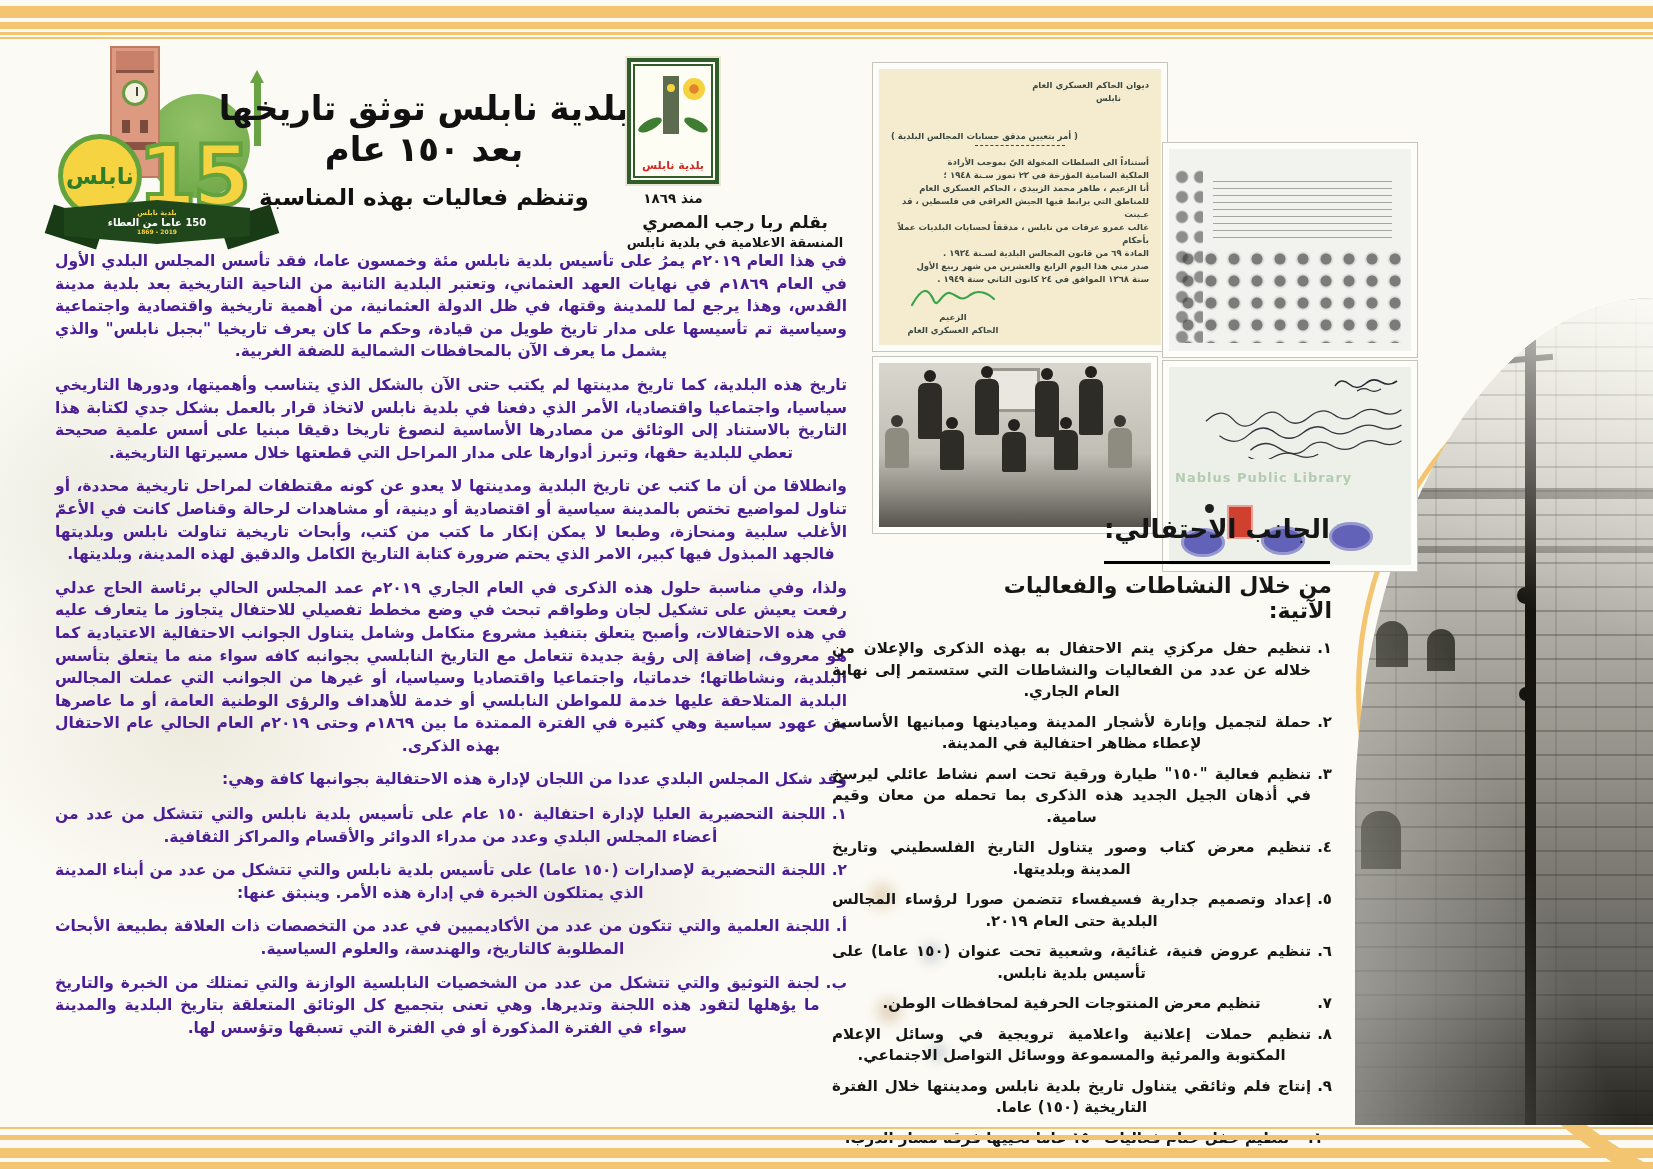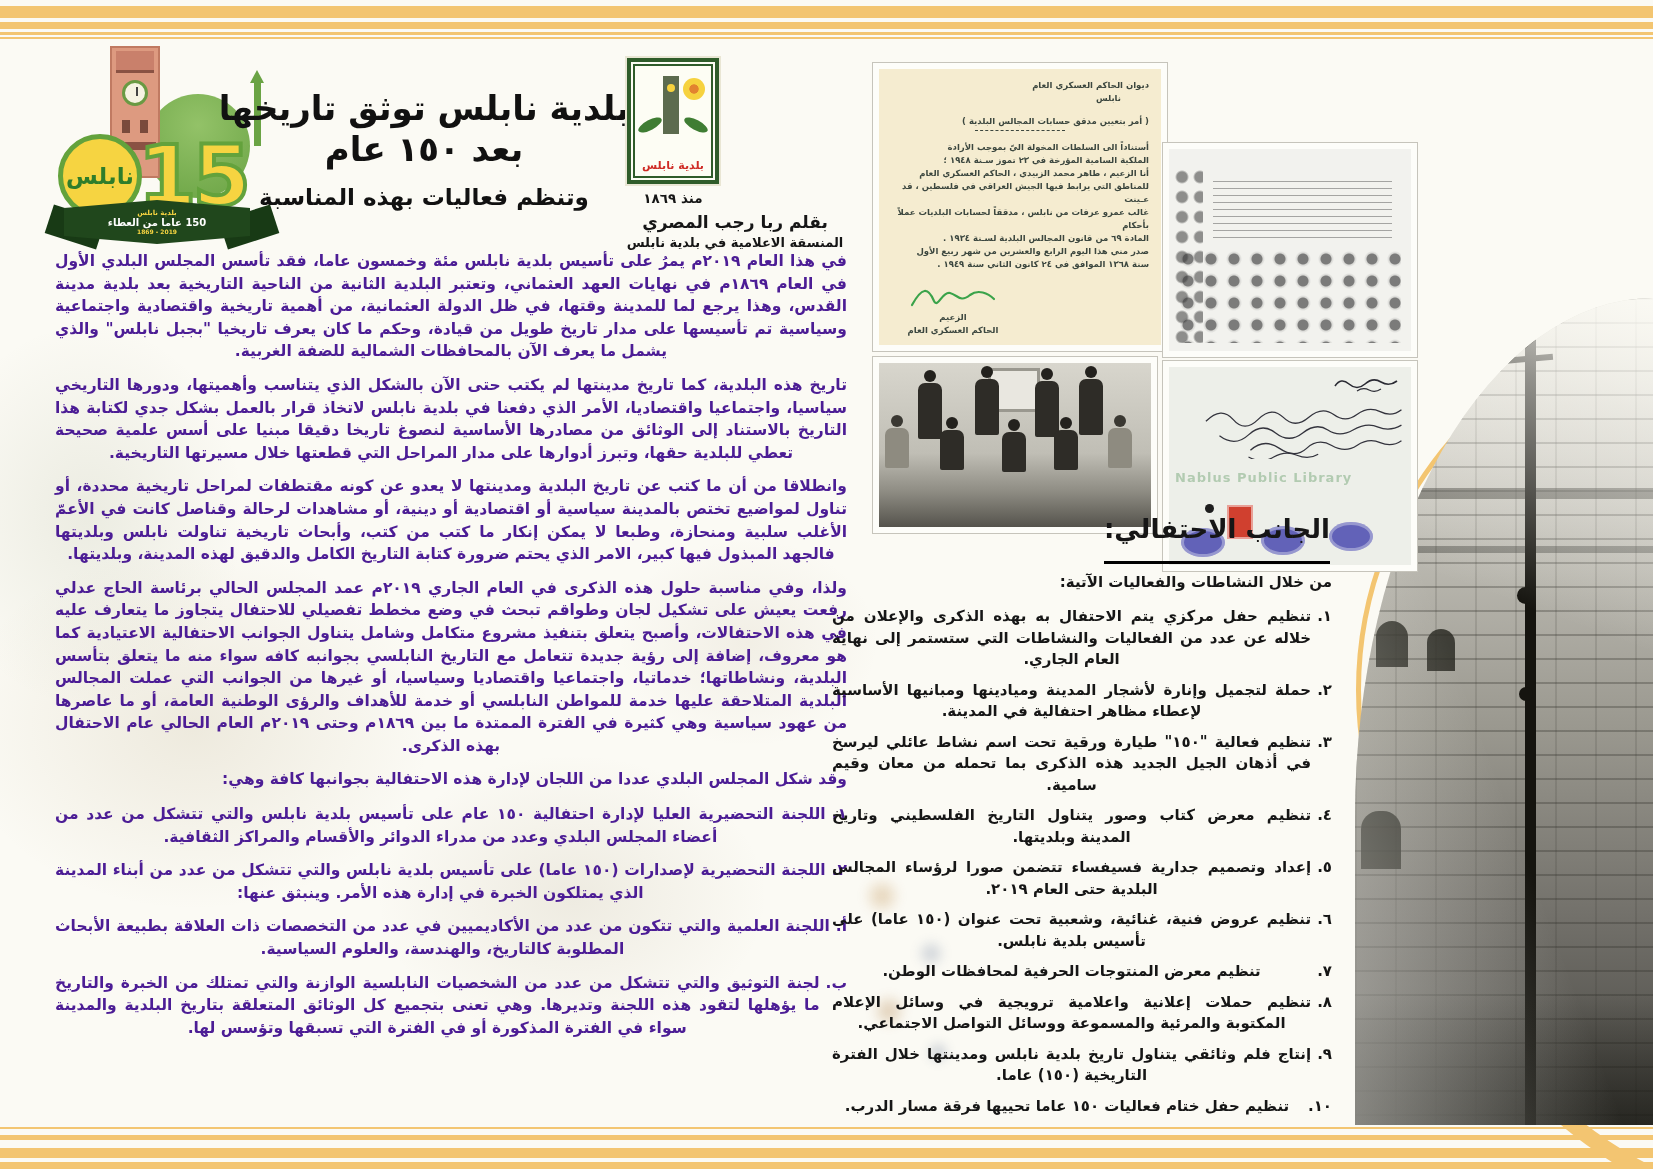--- a/index.html
+++ b/index.html
@@ -170,21 +170,21 @@
 
   
   .scan { position: absolute; z-index: 3; background: #fdfdf9; border: 1px solid #c6c4bb; padding: 6px; }
   .scan-inner { position: relative; width: 100%; height: 100%; overflow: hidden; }
 
   
   .doc-letter { left: 872px; top: 62px; width: 296px; height: 290px; }
   .doc-letter .scan-inner { background: #f5ecd0; padding: 10px 12px; font-size: 8.5px; font-weight: bold; color: #3c473f; line-height: 13px; }
   .dl-h1 { text-align: right; }
   .dl-h2 { text-align: right; margin-right: 28px; }
-  .dl-subject { text-align: right; margin-top: 10px; }
+  .dl-subject { text-align: left; margin-top: 25px; }
   .dl-underline { width: 90px; margin: 2px auto 10px; border-bottom: 1px dashed #3c473f; }
   .dl-body div { text-align: right; }
   .dl-sig { position: absolute; left: 14px; bottom: 8px; width: 120px; text-align: center; }
   .dl-sig svg { display: block; margin: 0 auto; }
   .dl-sig .s1, .dl-sig .s2 { font-size: 8.5px; }
 
   
   .doc-stamps { left: 1162px; top: 142px; width: 256px; height: 216px; }
   .doc-stamps .scan-inner { background: #f2f2ee; }
   .ds-lines { position: absolute; left: 18%; right: 8%; top: 16%; height: 28%;
@@ -217,21 +217,21 @@
     box-shadow: inset 0 0 0 3px rgba(255,255,255,.35); }
   .dh-s1 { left: 12px; bottom: 8px; } .dh-s2 { left: 92px; bottom: 10px; } .dh-s3 { left: 160px; bottom: 14px; }
   .dh-red { position: absolute; left: 58px; bottom: 26px; width: 26px; height: 34px; background: #d0402f;
     box-shadow: inset 0 0 0 2px rgba(255,255,255,.5); }
   .dh-dot { position: absolute; left: 36px; bottom: 52px; width: 9px; height: 9px; border-radius: 50%; background: #1e1e1e; }
 
   
   .celebration { position: absolute; left: 832px; top: 514px; width: 500px; z-index: 3; }
   .celeb-head { text-align: right; padding-right: 2px; padding-left: 150px; direction: rtl; }
   .celeb-head span { display: inline-block; font-size: 26px; font-weight: bold; border-bottom: 3px solid #000; padding-bottom: 17px; }
-  .celeb-sub { text-align: right; padding-left: 150px; font-size: 15px; font-weight: bold; margin-top: 9px; }
+  .celeb-sub { text-align: right; padding-left: 150px; font-size: 22px; font-weight: bold; margin-top: 9px; }
   .celeb-list { margin-top: 15px; font-size: 15px; font-weight: bold; line-height: 21.5px; }
   .celeb-list .c-item { margin-bottom: 9px; }
 </style>
 </head>
 <body>
 
 <div class="page">
 
   <div class="stripes-top"></div>
   <div class="stripes-bottom"></div>

